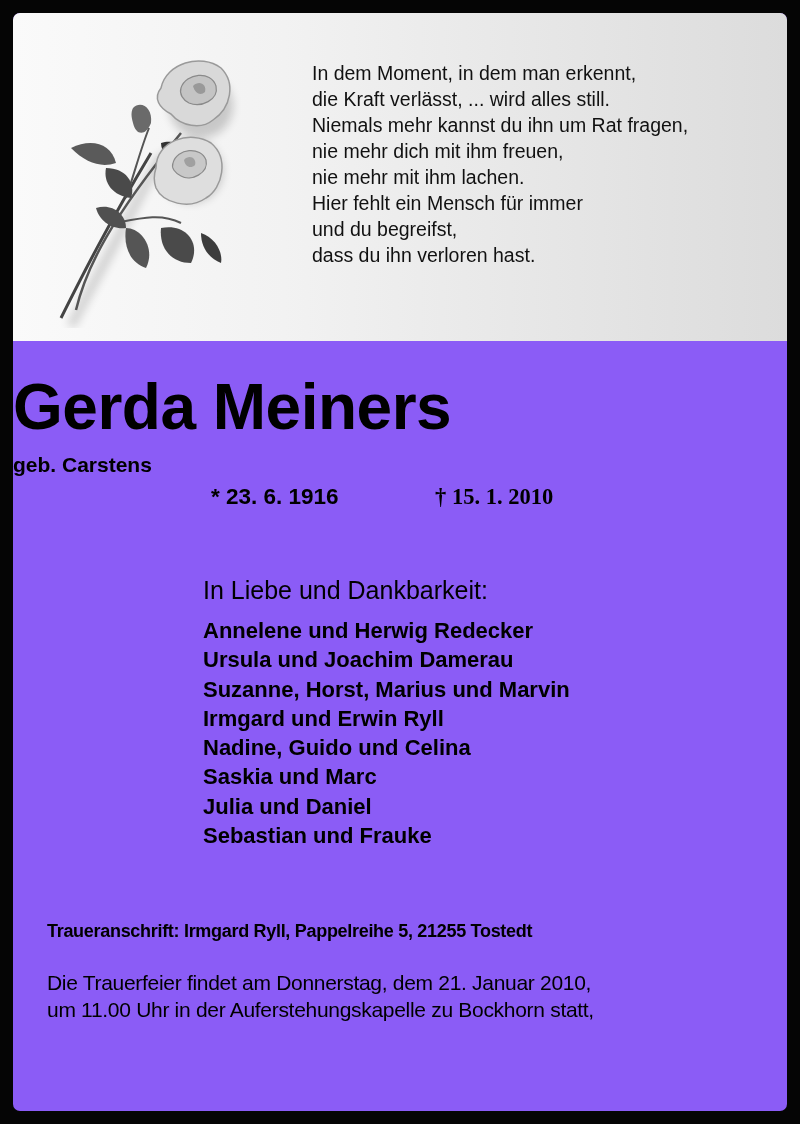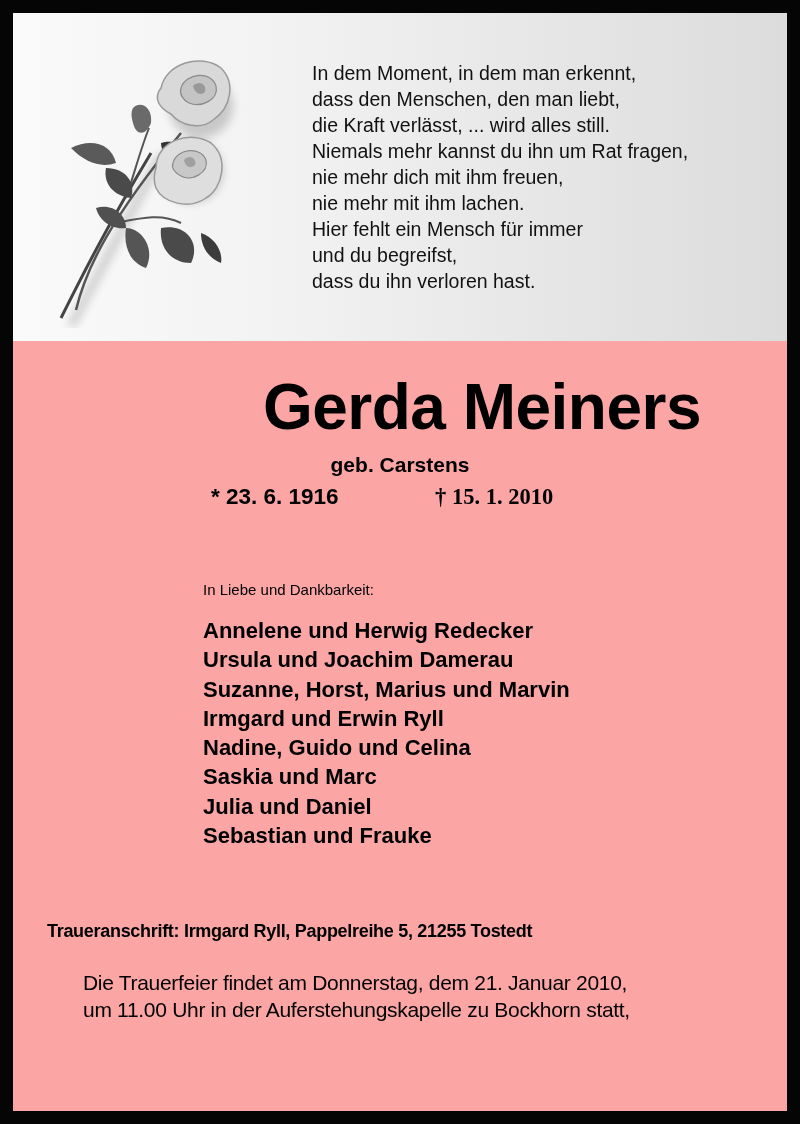--- a/index.html
+++ b/index.html
@@ -3,65 +3,65 @@
   <meta charset="utf-8">
   <style>
     html, body { margin: 0; padding: 0; }
     body {
       width: 800px; height: 1124px; background: #050505;
       position: relative; overflow: hidden;
       font-family: "Liberation Sans", sans-serif; color: #000;
     }
     .sheet {
       position: absolute; left: 13px; top: 13px; width: 774px; height: 1098px;
-      background: #fca5a5; overflow: hidden;
+      background: #8b5cf6; overflow: hidden; border-radius: 7px;
     }
     .header-band {
       position: absolute; left: 0; top: 0; width: 774px; height: 328px;
       background: linear-gradient(90deg, #fafafa 0%, #f2f2f2 35%, #e6e6e6 70%, #dcdcdc 100%);
     }
     .rose {
       position: absolute; left: 28px; top: 35px; width: 200px; height: 280px;
     }
     .poem {
       position: absolute; left: 299px; top: 47px;
       font-size: 19.5px; line-height: 26px; color: #111;
     }
     .poem div { white-space: nowrap; }
     .name {
-      position: absolute; left: 0; width: 688px; top: 358px; text-align: right;
+      position: absolute; left: 0; width: 688px; top: 358px; text-align: left;
       font-weight: bold; font-size: 64px; line-height: 72px; letter-spacing: -0.5px;
     }
     .maiden {
-      position: absolute; left: 0; width: 774px; top: 439px; text-align: center;
+      position: absolute; left: 0; width: 774px; top: 439px; text-align: left;
       font-weight: bold; font-size: 21px; line-height: 26px;
     }
     .dates {
       position: absolute; top: 470px; font-weight: bold; font-size: 22.5px; line-height: 28px;
     }
     .birth { left: 198px; }
     .death { left: 422px; font-family: Liberation Serif, serif; }
     .thanks {
-      position: absolute; left: 190px; top: 564px; font-size: 15px; line-height: 26px;
+      position: absolute; left: 190px; top: 564px; font-size: 25px; line-height: 26px;
     }
     .mourners {
       position: absolute; left: 190px; top: 603px; font-weight: bold;
       font-size: 22px; line-height: 29.3px;
     }
     .mourners div { white-space: nowrap; }
     .address {
       position: absolute; left: 34px; top: 905px; font-size: 18px; line-height: 26px; white-space: nowrap;
       letter-spacing: -0.3px;
       font-weight: bold;
     }
     .service {
       position: absolute; left: 34px; top: 957px; font-size: 21px; line-height: 26.5px;
       letter-spacing: -0.3px;
     }
-    .service div { white-space: pre; margin-left: 36px; }
+    .service div { white-space: pre; }
   </style>
 </head>
 <body>
 
 <div class="sheet">
   <div class="header-band">
     <svg class="rose" viewBox="0 0 200 280">
       <defs>
         <filter id="sh" x="-20%" y="-20%" width="140%" height="140%">
           <feGaussianBlur stdDeviation="5"></feGaussianBlur>
@@ -97,21 +97,20 @@
 
       <g>
         <path d="M115 120 C115 92, 150 82, 170 95 C188 110, 182 140, 165 150 C148 162, 122 155, 115 140 C112 132, 113 126, 115 120Z" fill="#dedede" stroke="#9a9a9a" stroke-width="1.5"></path>
         <path d="M132 115 C136 100, 160 98, 165 112 C168 125, 150 134, 140 128 C134 125, 130 120, 132 115Z" fill="#c8c8c8" stroke="#8a8a8a" stroke-width="1.2"></path>
         <path d="M143 112 C148 106, 156 110, 154 117 C150 121, 144 119, 143 112Z" fill="#a0a0a0"></path>
       </g>
     </svg>
 
     <div class="poem">
       <div>In dem Moment, in dem man erkennt,</div>
-      <div>dass den Menschen, den man liebt,</div>
       <div>die Kraft verlässt, ... wird alles still.</div>
       <div>Niemals mehr kannst du ihn um Rat fragen,</div>
       <div>nie mehr dich mit ihm freuen,</div>
       <div>nie mehr mit ihm lachen.</div>
       <div>Hier fehlt ein Mensch für immer</div>
       <div>und du begreifst,</div>
       <div>dass du ihn verloren hast.</div>
     </div>
   </div>
 

